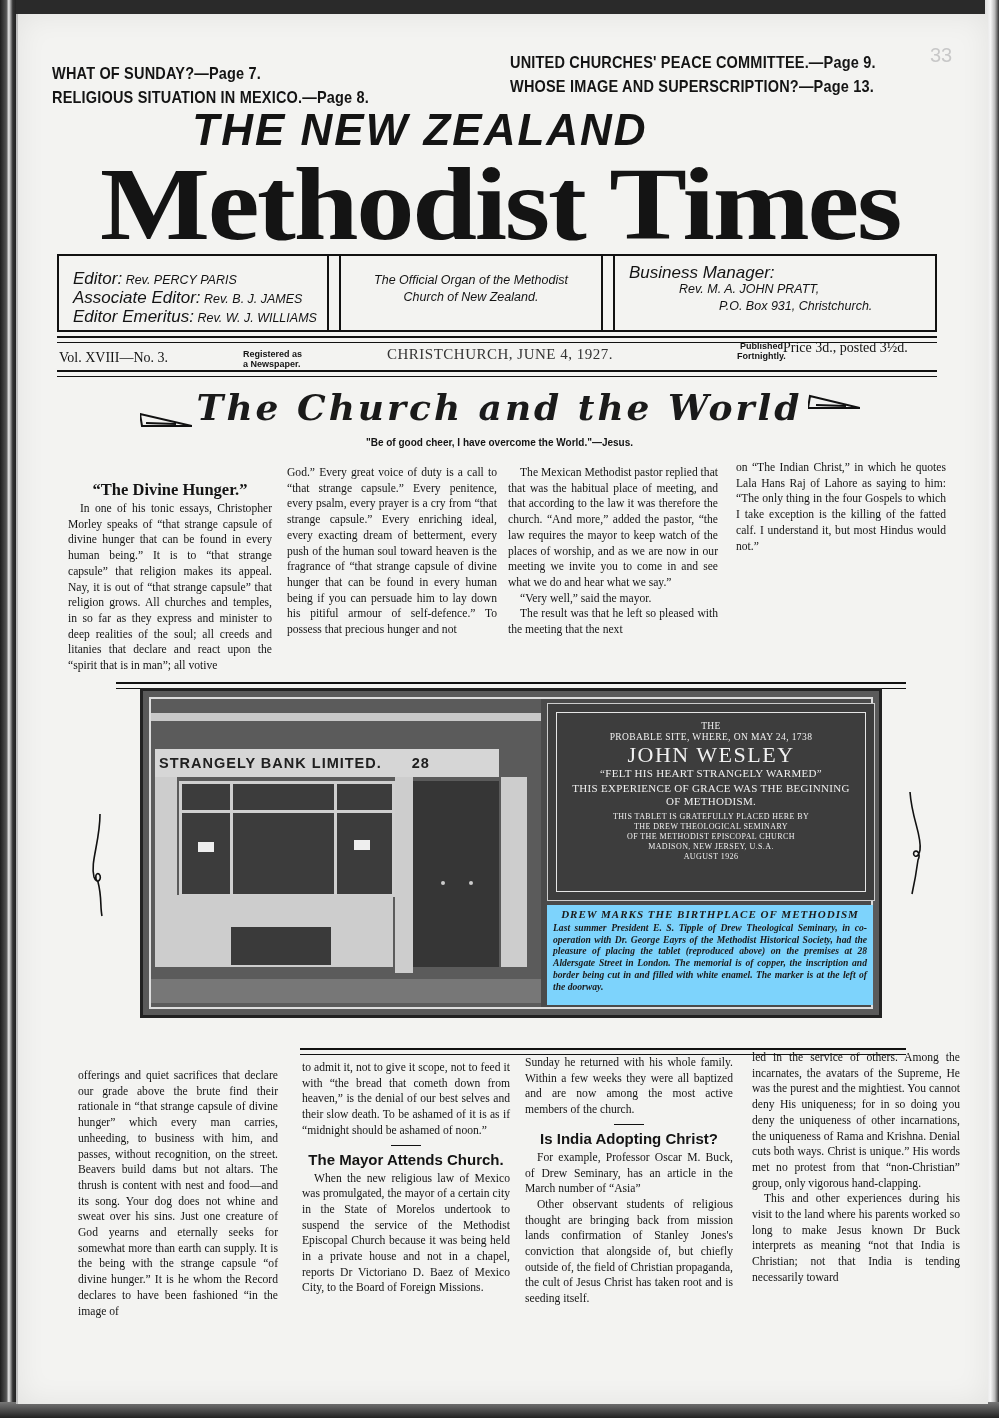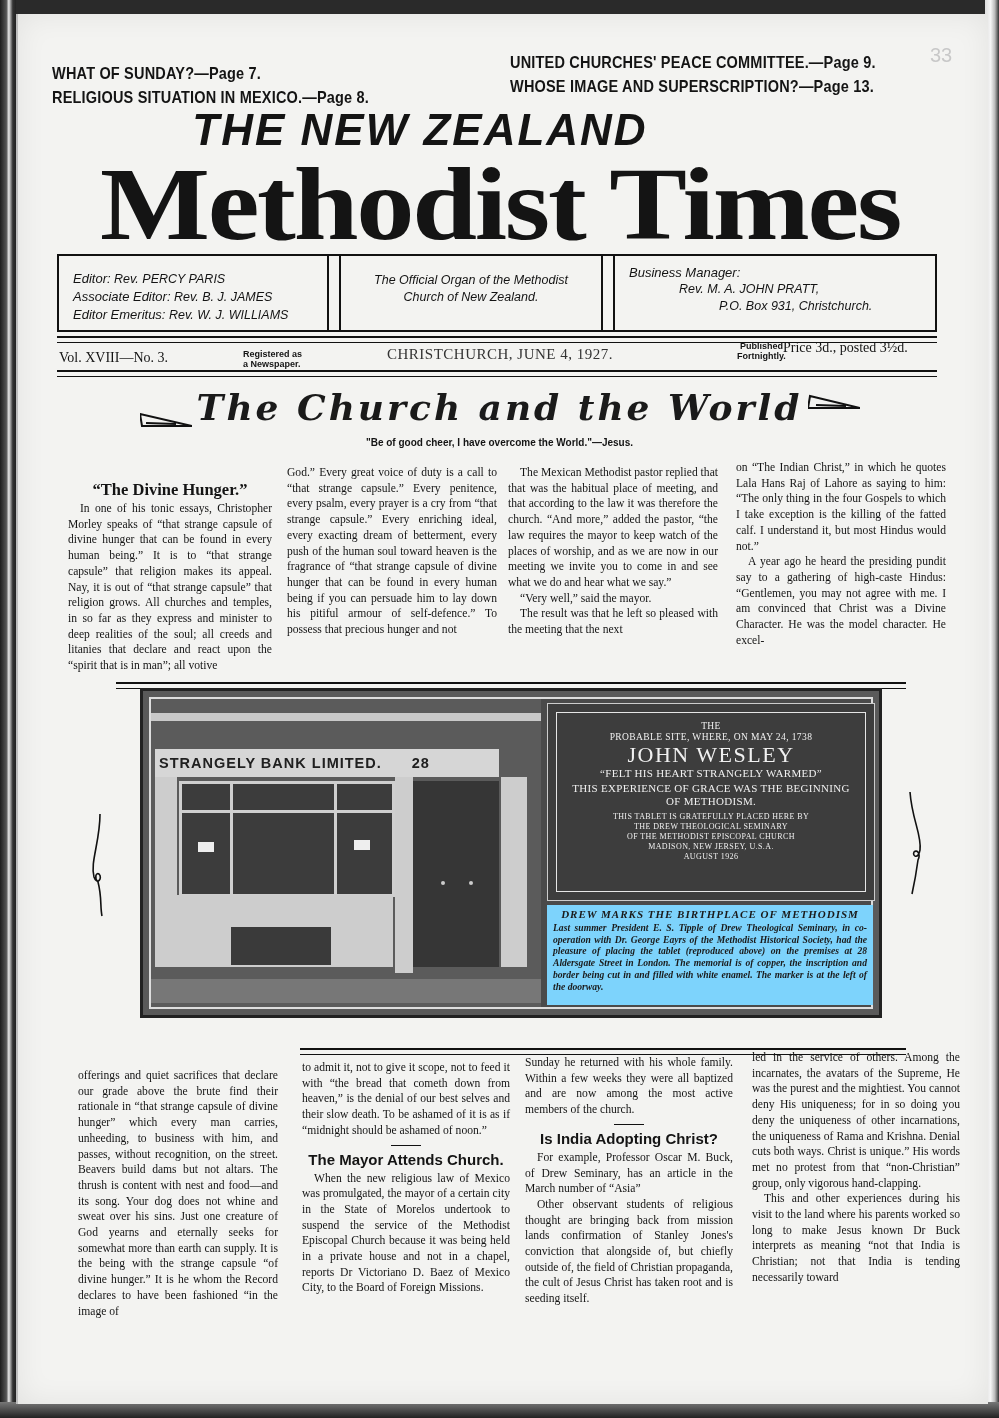--- a/index.html
+++ b/index.html
@@ -61,21 +61,21 @@
     font-family: "Liberation Sans", sans-serif; font-style: italic; font-size: 12.5px;
     line-height: 17px;
   }
   .staff-left { width: 270px; padding: 14px 0 0 14px; border-right: 2px solid #111; box-sizing: border-box; }
   .staff-gap { width: 10px; border-right: 2px solid #111; }
   .staff-mid { width: 262px; text-align: center; padding-top: 16px; box-sizing: border-box; border-right: 2px solid #111; }
   .staff-gap2 { width: 10px; border-right: 2px solid #111; }
   .staff-right { flex: 1; padding: 8px 0 0 14px; box-sizing: border-box; }
   .staff-right .indent1 { padding-left: 50px; }
   .staff-right .indent2 { padding-left: 90px; }
-  .staff .lbl { font-size: 13px; }
+  .staff .lbl { font-size: 17px; }
 
   .rule-double {
     position: absolute; height: 4px; border-top: 2px solid #111; border-bottom: 1px solid #111;
   }
 
   .dateline {
     position: absolute; left: 57px; top: 342px; width: 880px; height: 26px;
     font-family: "Liberation Serif", serif;
   }
   .dateline span { position: absolute; white-space: nowrap; }
@@ -251,21 +251,20 @@
 <div class="col" style="left:287px; top:465px; width:210px;">
   <p class="noindent">God.” Every great voice of duty is a call to “that strange capsule.” Every penitence, every psalm, every prayer is a cry from “that strange capsule.” Every enriching ideal, every exacting dream of betterment, every push of the human soul toward heaven is the fragrance of “that strange capsule of divine hunger that can be found in every human being if you can persuade him to lay down his pitiful armour of self-defence.” To possess that precious hunger and not</p>
 </div>
 <div class="col" style="left:508px; top:465px; width:210px;">
   <p>The Mexican Methodist pastor replied that that was the habitual place of meeting, and that according to the law it was therefore the church. “And more,” added the pastor, “the law requires the mayor to keep watch of the places of worship, and as we are now in our meeting we invite you to come in and see what we do and hear what we say.”</p>
   <p>“Very well,” said the mayor.</p>
   <p>The result was that he left so pleased with the meeting that the next</p>
 </div>
 <div class="col" style="left:736px; top:460px; width:210px;">
   <p class="noindent">on “The Indian Christ,” in which he quotes Lala Hans Raj of Lahore as saying to him: “The only thing in the four Gospels to which I take exception is the killing of the fatted calf. I understand it, but most Hindus would not.”</p>
-  <p>A year ago he heard the presiding pundit say to a gathering of high-caste Hindus: “Gentlemen, you may not agree with me. I am convinced that Christ was a Divine Character. He was the model character. He excel-</p>
 </div>
 
 <div class="rule-double" style="left:116px; top:682px; width:790px;"></div>
 
 <svg class="flourish" style="left:88px; top:812px;" viewBox="0 0 24 110">
   <path d="M12,2 C12,30 2,50 6,65 C9,74 15,66 11,62 C8,60 6,66 10,70 C14,85 12,95 14,104" fill="none" stroke="#111" stroke-width="1.6"></path>
 </svg>
 <svg class="flourish" style="left:906px; top:790px;" viewBox="0 0 24 110">
   <path d="M4,2 C6,30 16,45 14,60 C12,70 6,66 8,62 C11,59 15,64 12,70 C10,85 8,95 6,104" fill="none" stroke="#111" stroke-width="1.6"></path>
 </svg>

